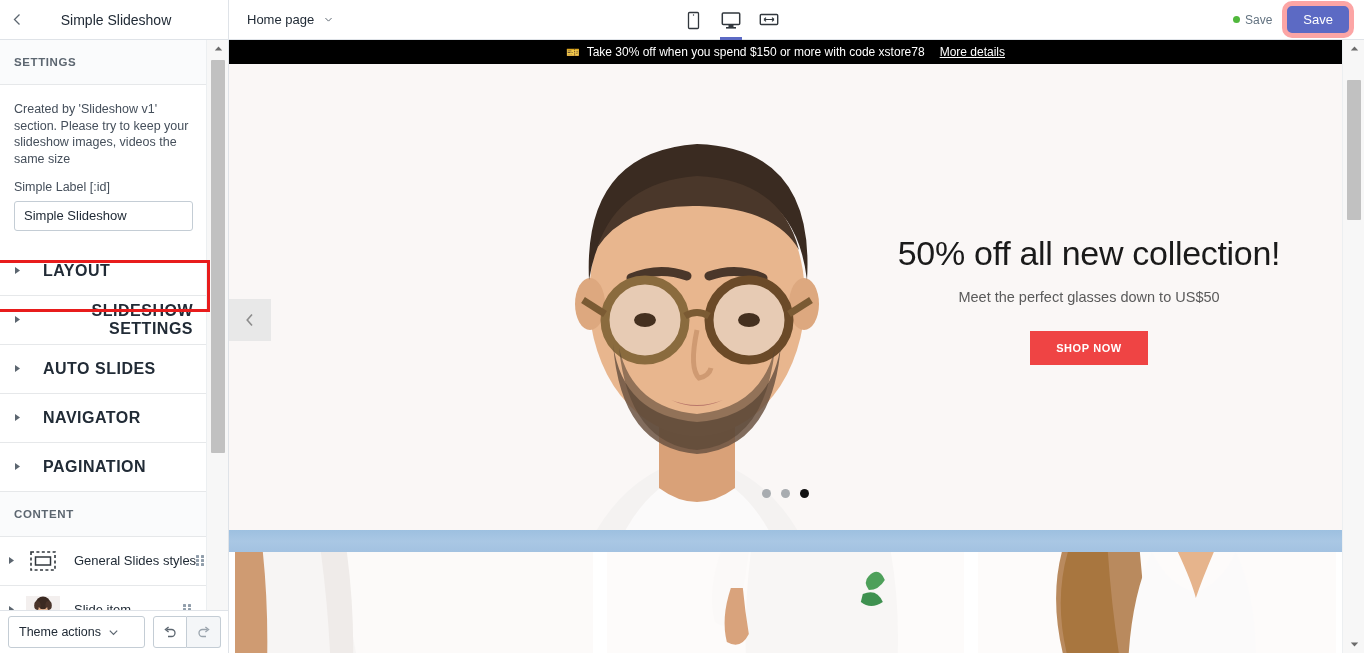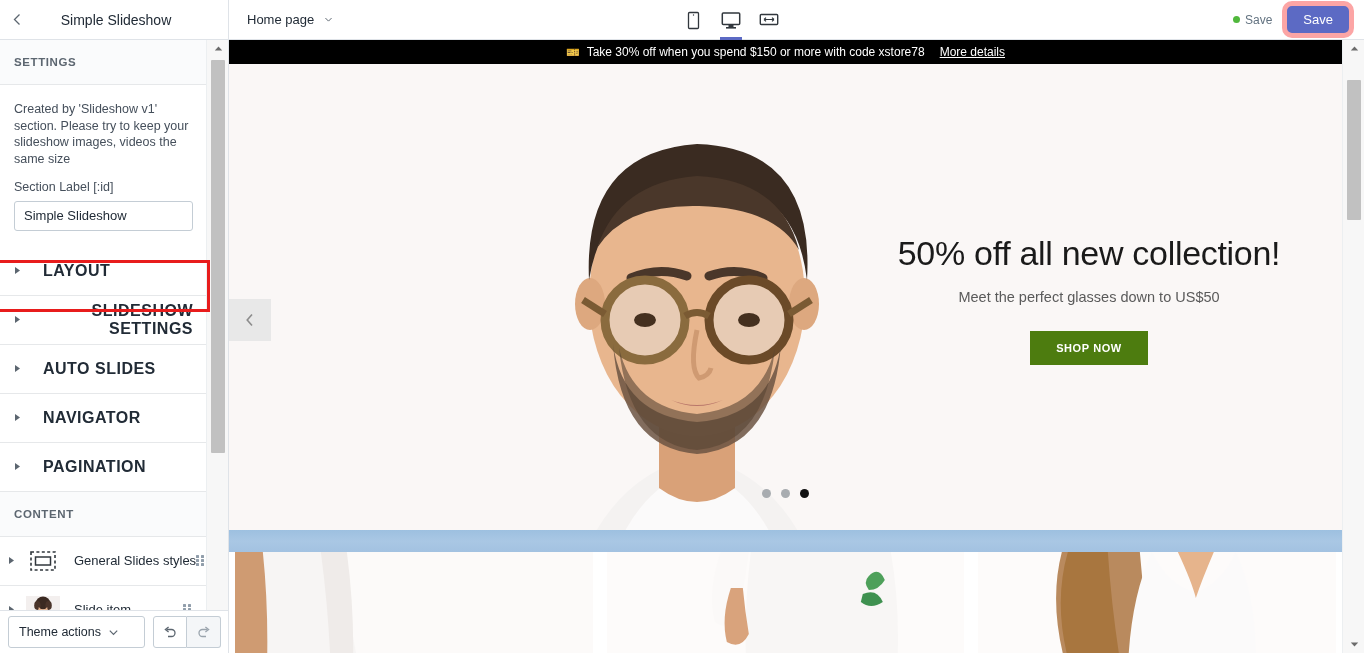--- a/index.html
+++ b/index.html
@@ -291,21 +291,21 @@
     white-space: nowrap;
   }
   .hero-sub {
     font-size: 14.5px;
     color: #5a5a5a;
     margin-top: 16px;
   }
   .shop-btn {
     display: inline-block;
     margin-top: 26px;
-    background: #4d7c0f;
+    background: #ef4444;
     color: #fff;
     font-size: 11px;
     font-weight: bold;
     letter-spacing: 0.6px;
     padding: 11px 26px;
     cursor: pointer;
   }
   .prev-arrow {
     position: absolute;
     left: 0; top: 235px;
@@ -424,21 +424,21 @@
   </div>
 
   <div class="sidebar">
     <div class="sb-scroll">
 
       <div class="sb-section-head">SETTINGS</div>
 
       <div class="sb-desc">Created by 'Slideshow v1' section. Please try to keep your slideshow images, videos the same size</div>
 
       <div class="sb-field">
-        <div class="sb-field-label">Section Label [:id]</div>
+        <div class="sb-field-label">Simple Label [:id]</div>
         <input class="sb-input" type="text" value="Simple Slideshow" style="">
       </div>
 
       <div class="acc-item">
         <span class="acc-arrow">
           <svg width="7" height="9" viewBox="0 0 7 9">
               <path d="M1 1 L6 4.5 L1 8 Z" fill="#5c6670"></path>
             </svg>
         </span>
         <span class="acc-label">LAYOUT</span>

